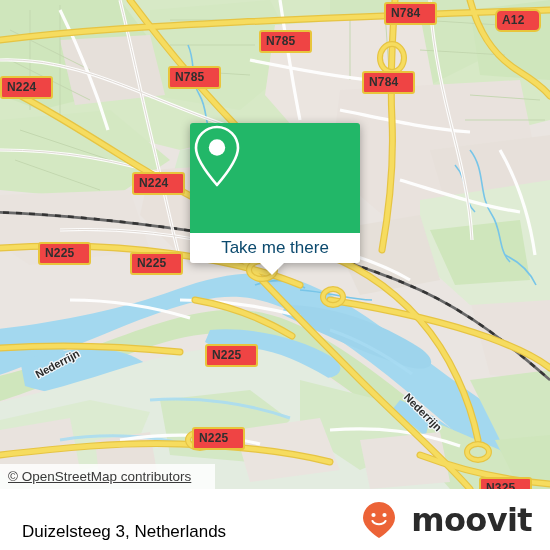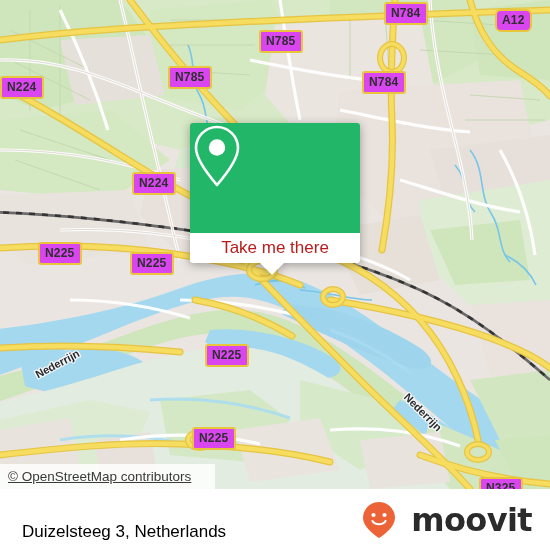--- a/index.html
+++ b/index.html
@@ -13,28 +13,28 @@
   
   .map{
     position:absolute;left:0;top:0;width:550px;height:489px;overflow:hidden;
     background:#eae5e1;
   }
   .map svg{position:absolute;left:0;top:0;}
 
   
   .shield{
     position:absolute;
-    background:#d946ef;
+    background:#ef4444;
     border:2px solid #e8c53c;
     border-radius:3px;
     color:#2f2f2f;
     font-size:12px;
     font-weight:bold;
     line-height:1;
-    padding:3px 5px 4px 5px;
+    padding:3px 14px 4px 5px;
     letter-spacing:0.2px;
     white-space:nowrap;
     font-family:"Liberation Sans", sans-serif;
   }
 
   
   .river-label{
     position:absolute;
     color:#2b2b2b;
     font-size:11px;
@@ -64,21 +64,21 @@
   }
   .callout-top{
     height:110px;background:#22b768;
     border-radius:3px 3px 0 0;
     display:flex;align-items:center;justify-content:center;
   }
   .callout-bottom{
     height:30px;background:#ffffff;
     border-radius:0 0 3px 3px;
     display:flex;align-items:center;justify-content:center;
-    color:#b91c1c;font-size:17px;
+    color:#0c4a6e;font-size:17px;
   }
   .callout-tail{
     position:absolute;left:70px;top:140px;
     width:0;height:0;
     border-left:12px solid transparent;
     border-right:12px solid transparent;
     border-top:12px solid #ffffff;
   }
   .pin-icon{display:block;}
 

